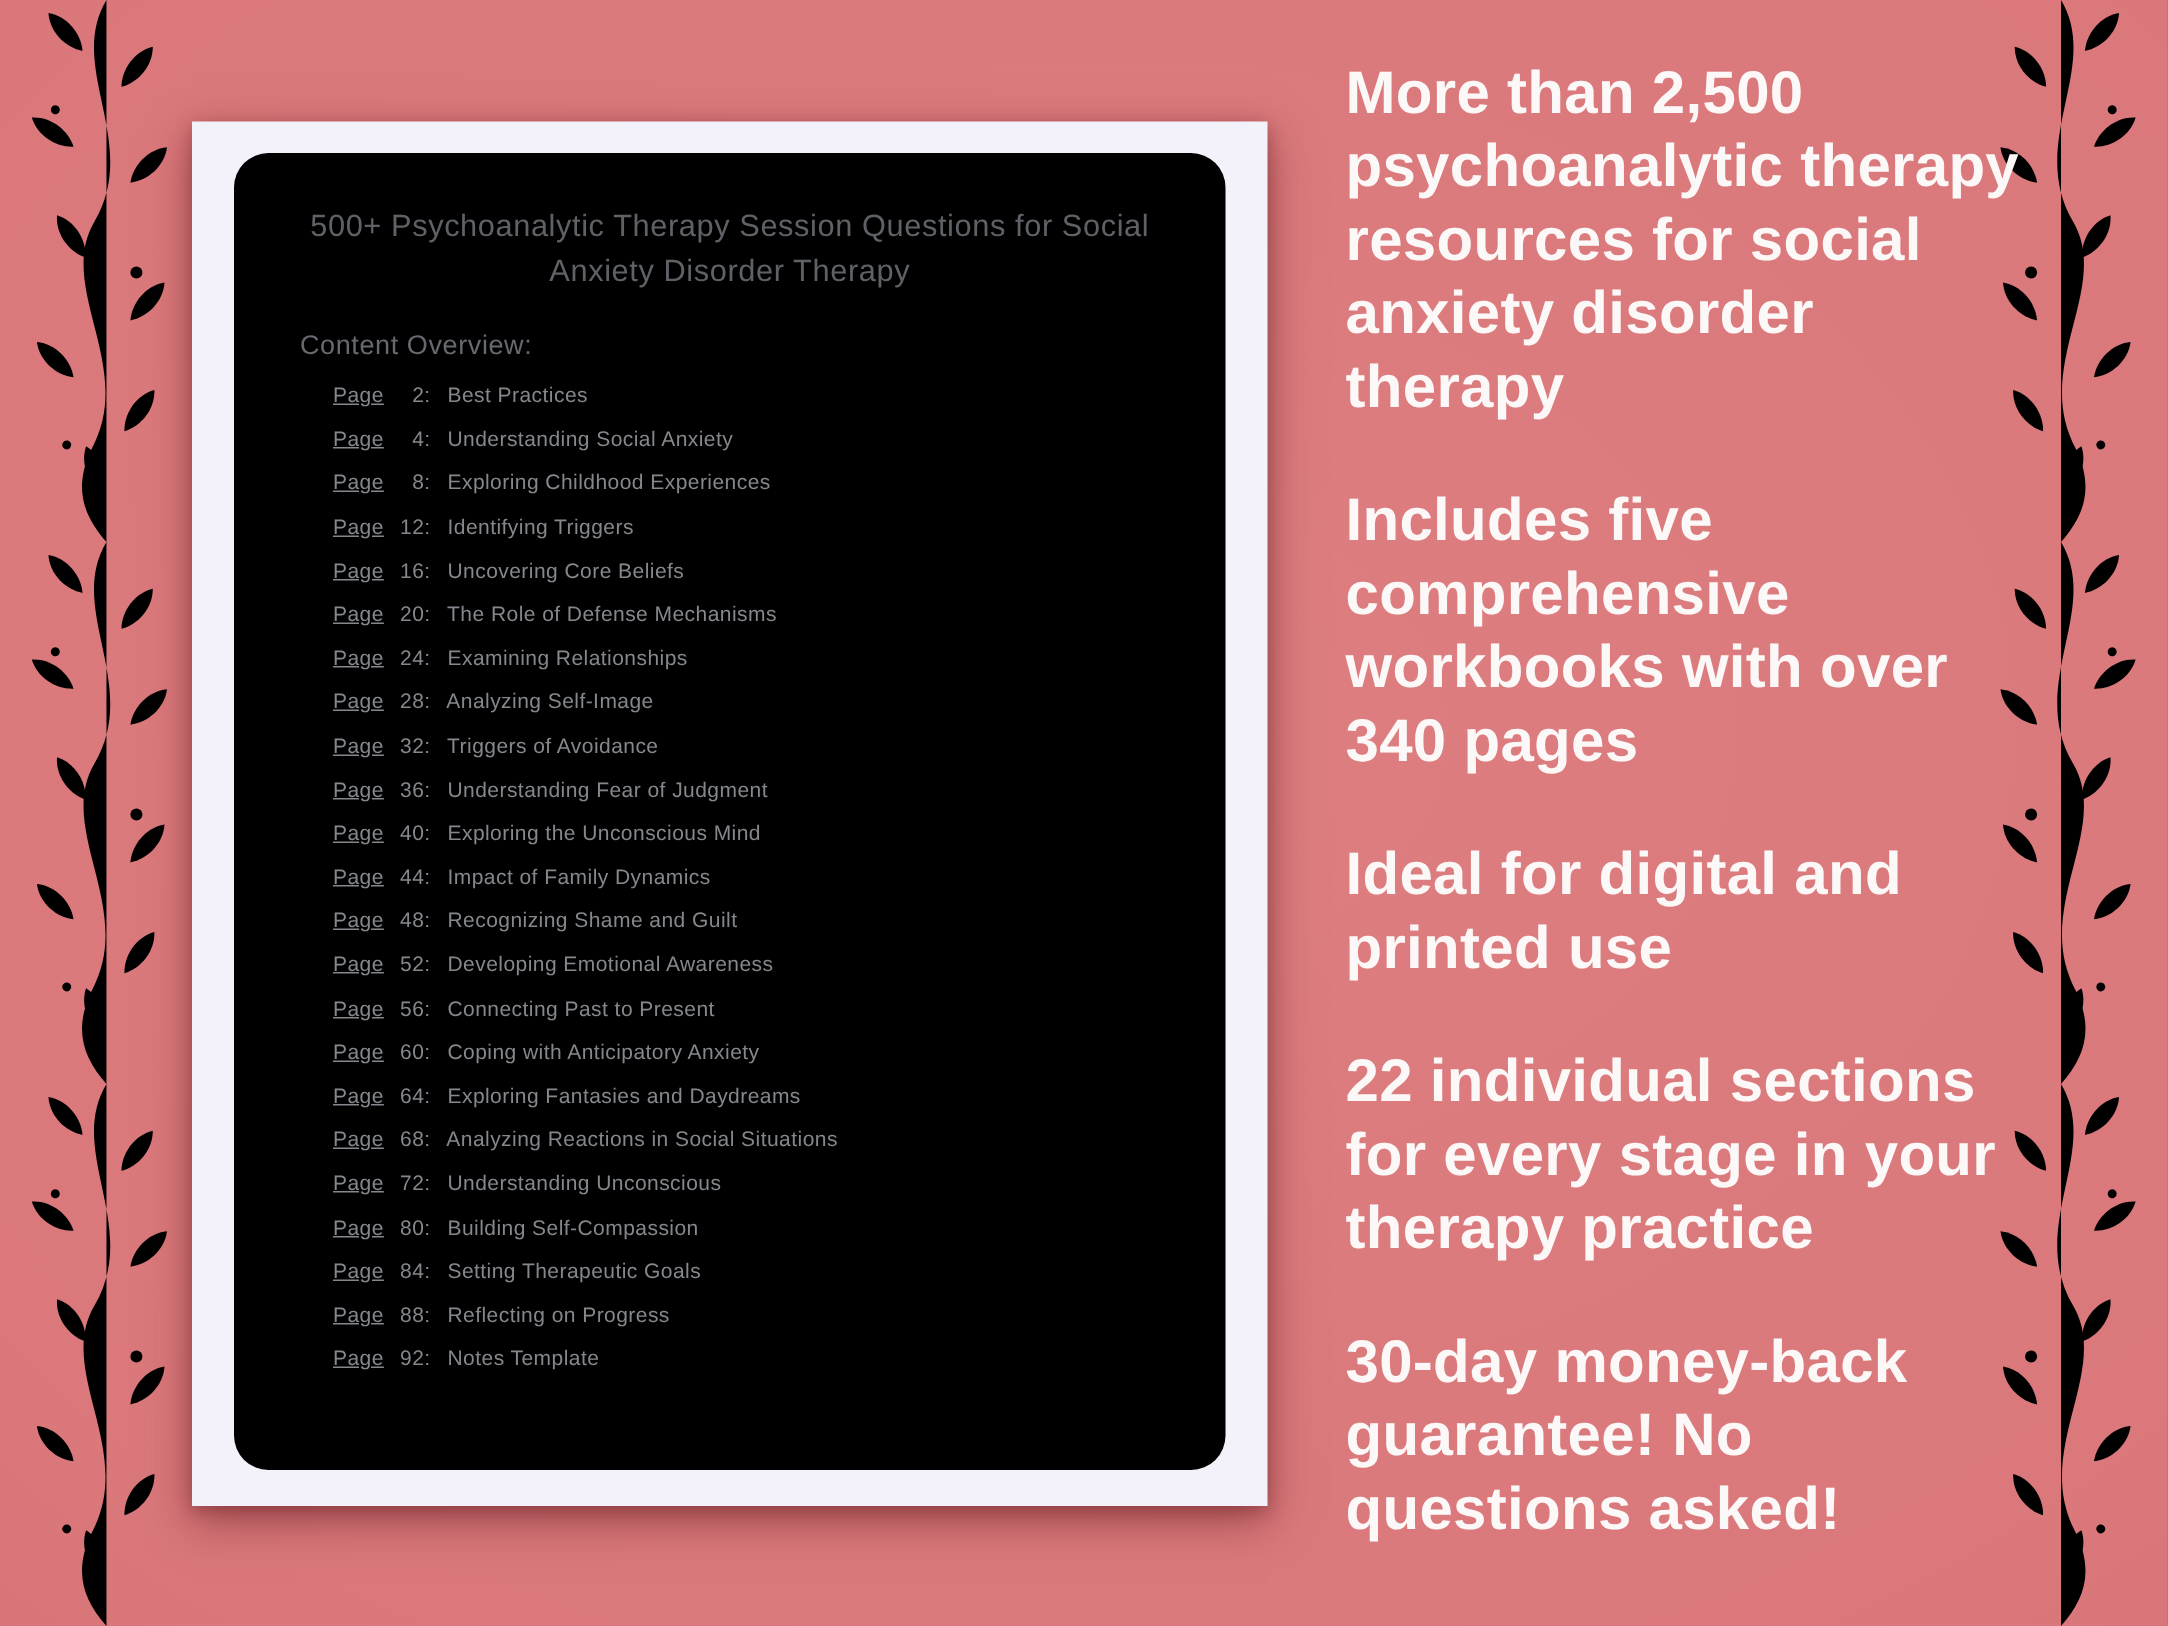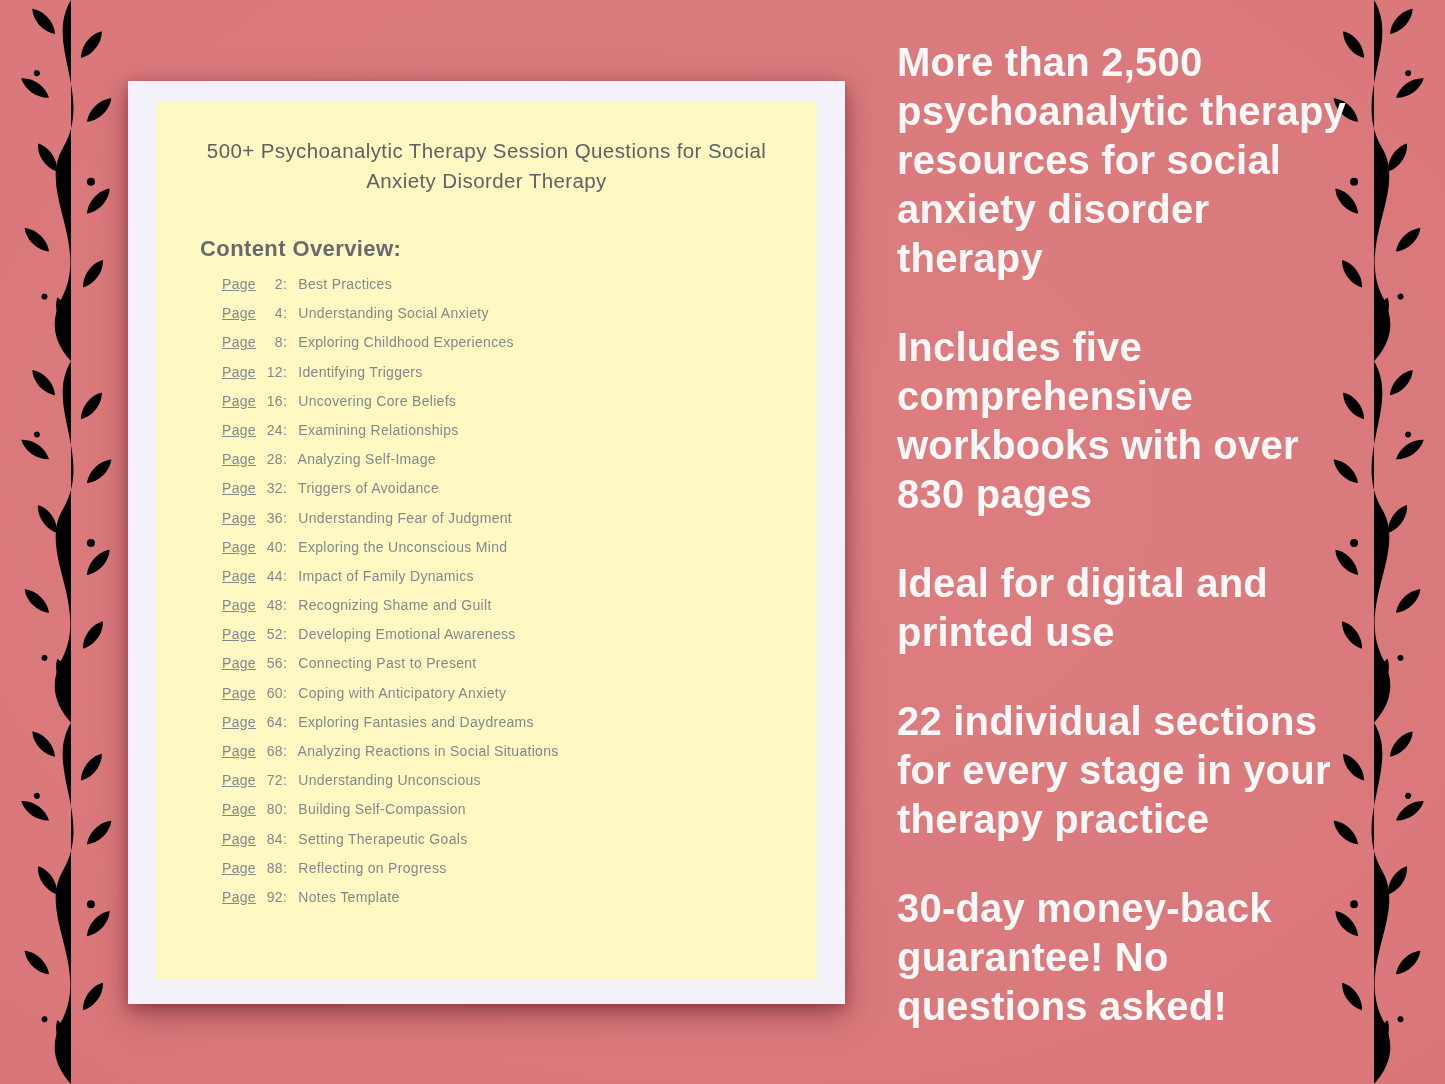--- a/index.html
+++ b/index.html
@@ -17,30 +17,31 @@
   
   .doc{
     position:absolute;left:128px;top:81px;width:717px;height:923px;
     background:#f3f1f9;
     box-shadow:0 10px 28px rgba(104,31,37,.55), 0 3px 10px rgba(104,31,37,.35);
   }
   .mandalas{position:absolute;left:0;top:0;width:717px;height:923px;z-index:1;}
   .doc-inner{
     position:absolute;z-index:2;
     left:28px;right:28px;top:21px;bottom:24px;
-    background:#fef9c3;
+    background:#000000;
+    border-radius:23px;
   }
   .doc-title{
     margin:34px auto 0 auto;width:590px;
     font-size:20.5px;line-height:30px;font-weight:500;
     letter-spacing:.4px;color:#5e6267;text-align:center;
   }
   .overview-label{
-    margin:40px 0 0 44px;
-    font-size:22px;color:#66696f;letter-spacing:.4px;font-weight:700;
+    margin:24px 0 0 44px;
+    font-size:18px;color:#66696f;letter-spacing:.4px;font-weight:400;
   }
   .toc{margin:14px 0 0 66px;}
   .toc-row{height:29.2px;font-size:14px;color:#84888d;letter-spacing:.3px;white-space:nowrap;}
   .toc-word{display:inline-block;text-decoration:underline;}
   .toc-num{display:inline-block;width:27px;text-align:right;margin-right:7px;}
   
   .marketing{position:absolute;left:897px;top:38px;width:480px;z-index:3;}
   .bullet{
     margin:0 0 40px 0;
     font-size:40px;line-height:49px;font-weight:700;
@@ -166,20 +167,25 @@
             <span class="toc-num">12:</span>
             <span class="toc-title">Identifying Triggers</span>
           </div>
 
           <div class="toc-row">
             <span class="toc-word">Page</span>
             <span class="toc-num">16:</span>
             <span class="toc-title">Uncovering Core Beliefs</span>
           </div>
 
+          <div class="toc-row">
+            <span class="toc-word">Page</span>
+            <span class="toc-num">20:</span>
+            <span class="toc-title">The Role of Defense Mechanisms</span>
+          </div>
 
           <div class="toc-row">
             <span class="toc-word">Page</span>
             <span class="toc-num">24:</span>
             <span class="toc-title">Examining Relationships</span>
           </div>
 
           <div class="toc-row">
             <span class="toc-word">Page</span>
             <span class="toc-num">28:</span>
@@ -284,21 +290,21 @@
 
       <p class="bullet">More than 2,500
 psychoanalytic therapy
 resources for social
 anxiety disorder
 therapy</p>
 
       <p class="bullet">Includes five
 comprehensive
 workbooks with over
-830 pages</p>
+340 pages</p>
 
       <p class="bullet">Ideal for digital and
 printed use</p>
 
       <p class="bullet">22 individual sections
 for every stage in your
 therapy practice</p>
 
       <p class="bullet">30-day money-back
 guarantee! No

